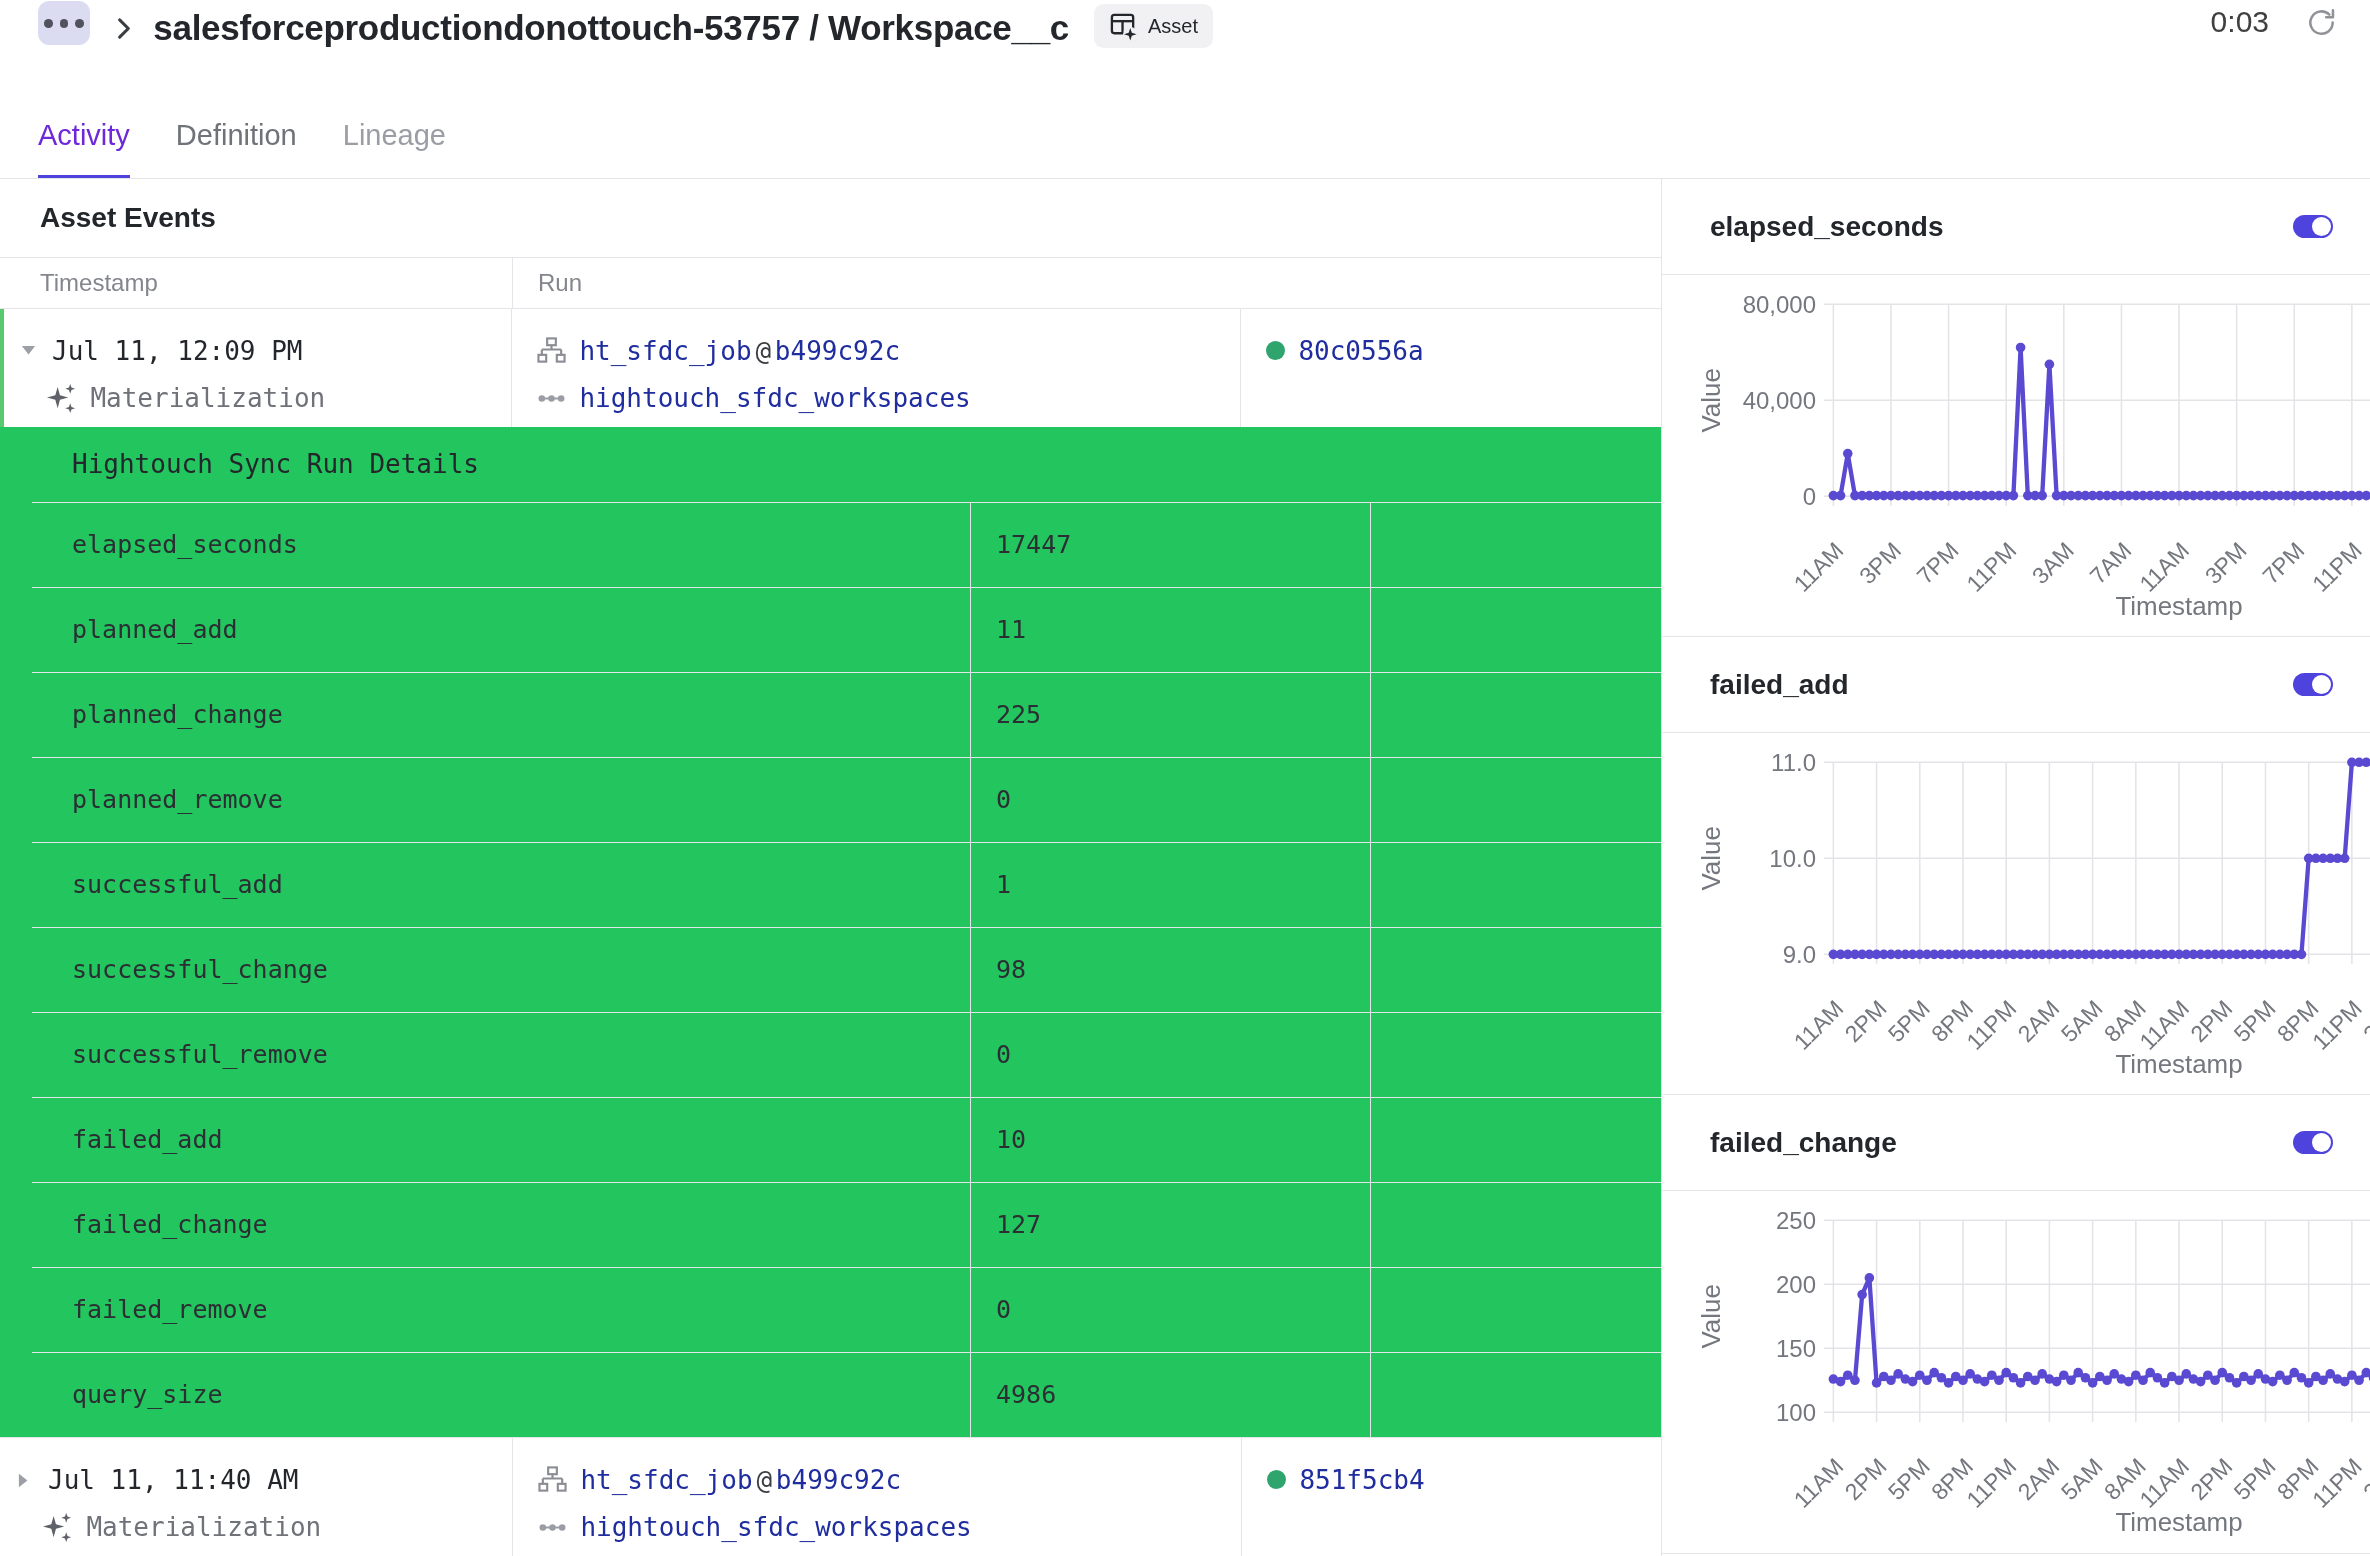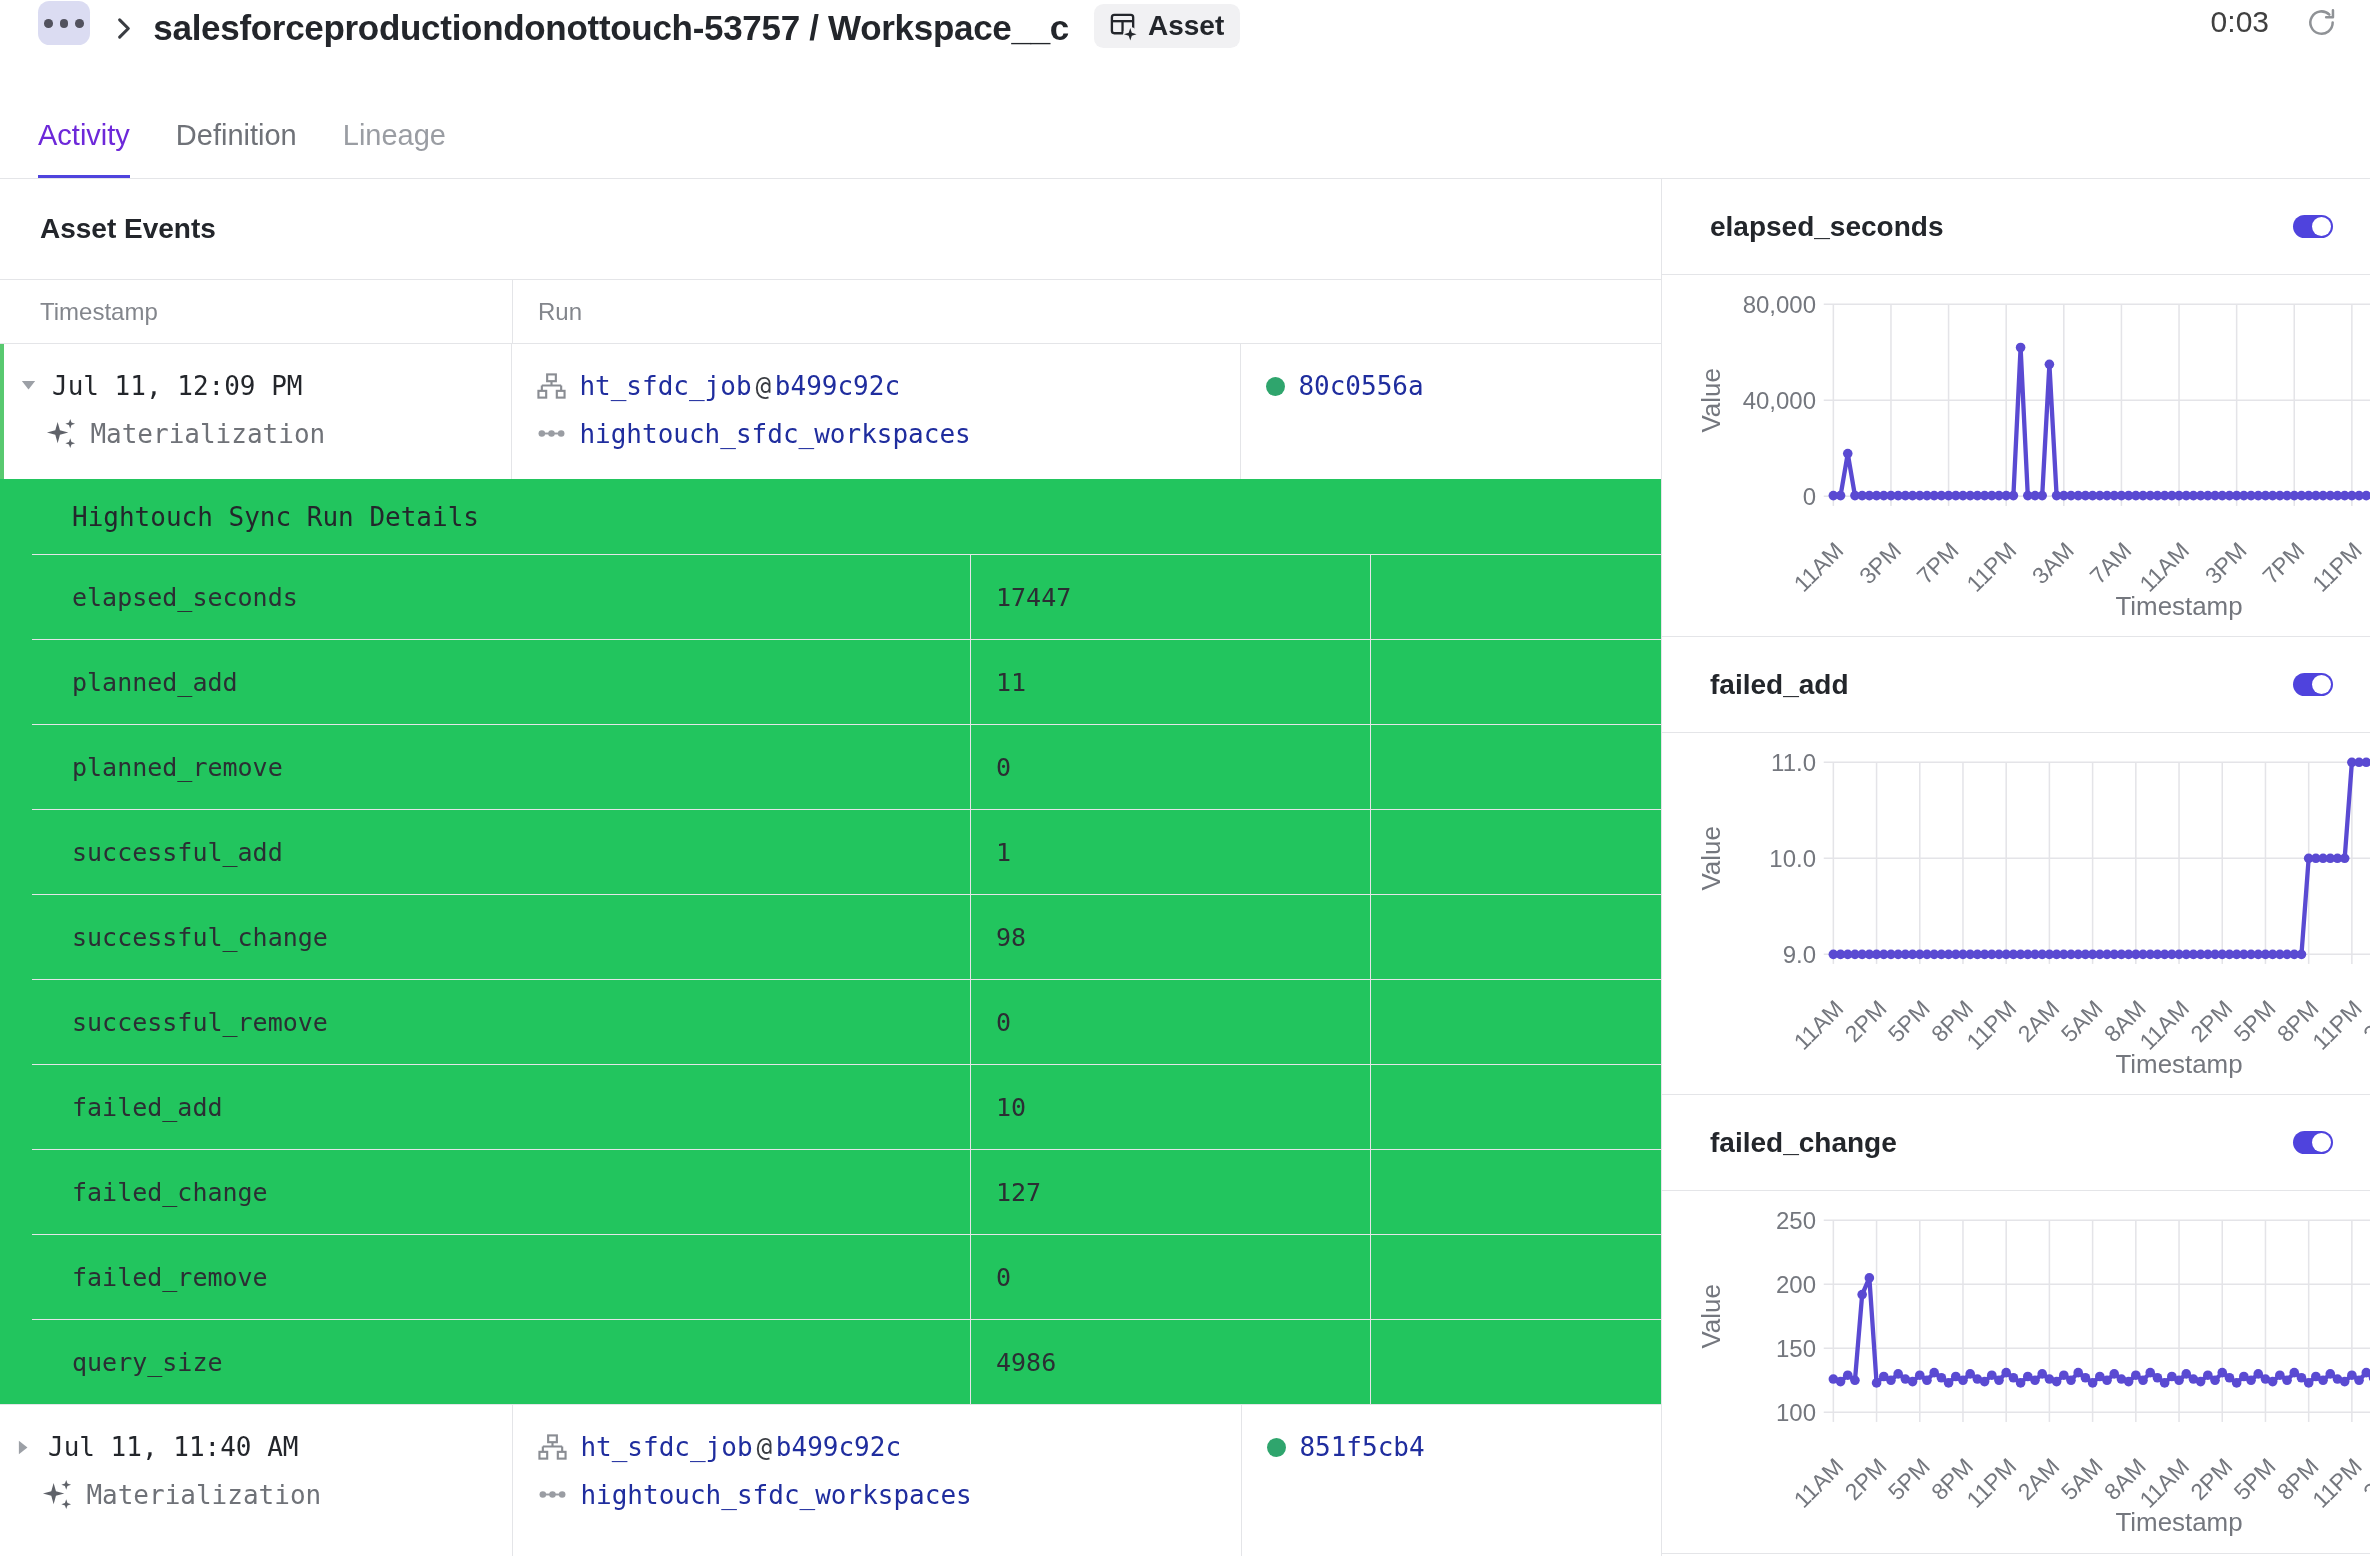--- a/index.html
+++ b/index.html
@@ -9,21 +9,21 @@
          display:flex; flex-direction:column; }
   
   .header { height:56px; padding:0 33px 0 38px; display:flex; align-items:center; flex:0 0 auto; }
   .dots-btn { width:52px; height:44px; margin-top:-9.6px; background:#dbdcf2; border-radius:11.5px;
               display:flex; align-items:center; justify-content:center; gap:6.7px; cursor:pointer; }
   .dots-btn i { width:8.6px; height:8.6px; border-radius:50%; background:#52525e; }
   .crumb-chev { margin:0 17.3px 0 21px; display:flex; }
   .page-title { font-size:35px; font-weight:700; letter-spacing:-0.3px; white-space:nowrap; }
   .asset-badge { margin-left:25px; margin-top:-3.8px; background:#f1f1f3; border-radius:9.6px; height:44px;
                  display:flex; align-items:center; gap:9.6px; padding:0 15.4px; }
-  .asset-badge .lbl { font-size:28px; color:#23262b;font-weight:bold; }
+  .asset-badge .lbl { font-size:20px; color:#23262b; }
   .spacer { flex:1; }
   .timer { font-size:30px; color:#404040; margin-right:36px; margin-top:-11.5px; }
   .refresh { margin-top:-11.5px; display:flex; cursor:pointer; }
   
   .tabs { height:123px; padding:0 38px; display:flex; align-items:flex-end; gap:46px;
           border-bottom:1px solid #e4e5e8; flex:0 0 auto; }
   .tab { font-size:29px; color:#6f7278; padding-bottom:23px; border-bottom:3.8px solid transparent; cursor:pointer; }
   .tab.active { color:#6d28d9; border-bottom-color:#4F43DD; font-weight:500; }
   .tab.dim { color:#9a9da3; }
   
@@ -184,20 +184,25 @@
         <div class="details-title mono">Hightouch Sync Run Details</div>
         <div id="detail-rows">
             <div class="detail-row">
               <div class="dc mono">elapsed_seconds</div>
               <div class="dc mono">17447</div>
               <div class="dc"></div>
             </div>
             <div class="detail-row">
               <div class="dc mono">planned_add</div>
               <div class="dc mono">11</div>
+              <div class="dc"></div>
+            </div>
+            <div class="detail-row">
+              <div class="dc mono">planned_change</div>
+              <div class="dc mono">225</div>
               <div class="dc"></div>
             </div>
             <div class="detail-row">
               <div class="dc mono">planned_remove</div>
               <div class="dc mono">0</div>
               <div class="dc"></div>
             </div>
             <div class="detail-row">
               <div class="dc mono">successful_add</div>
               <div class="dc mono">1</div>

